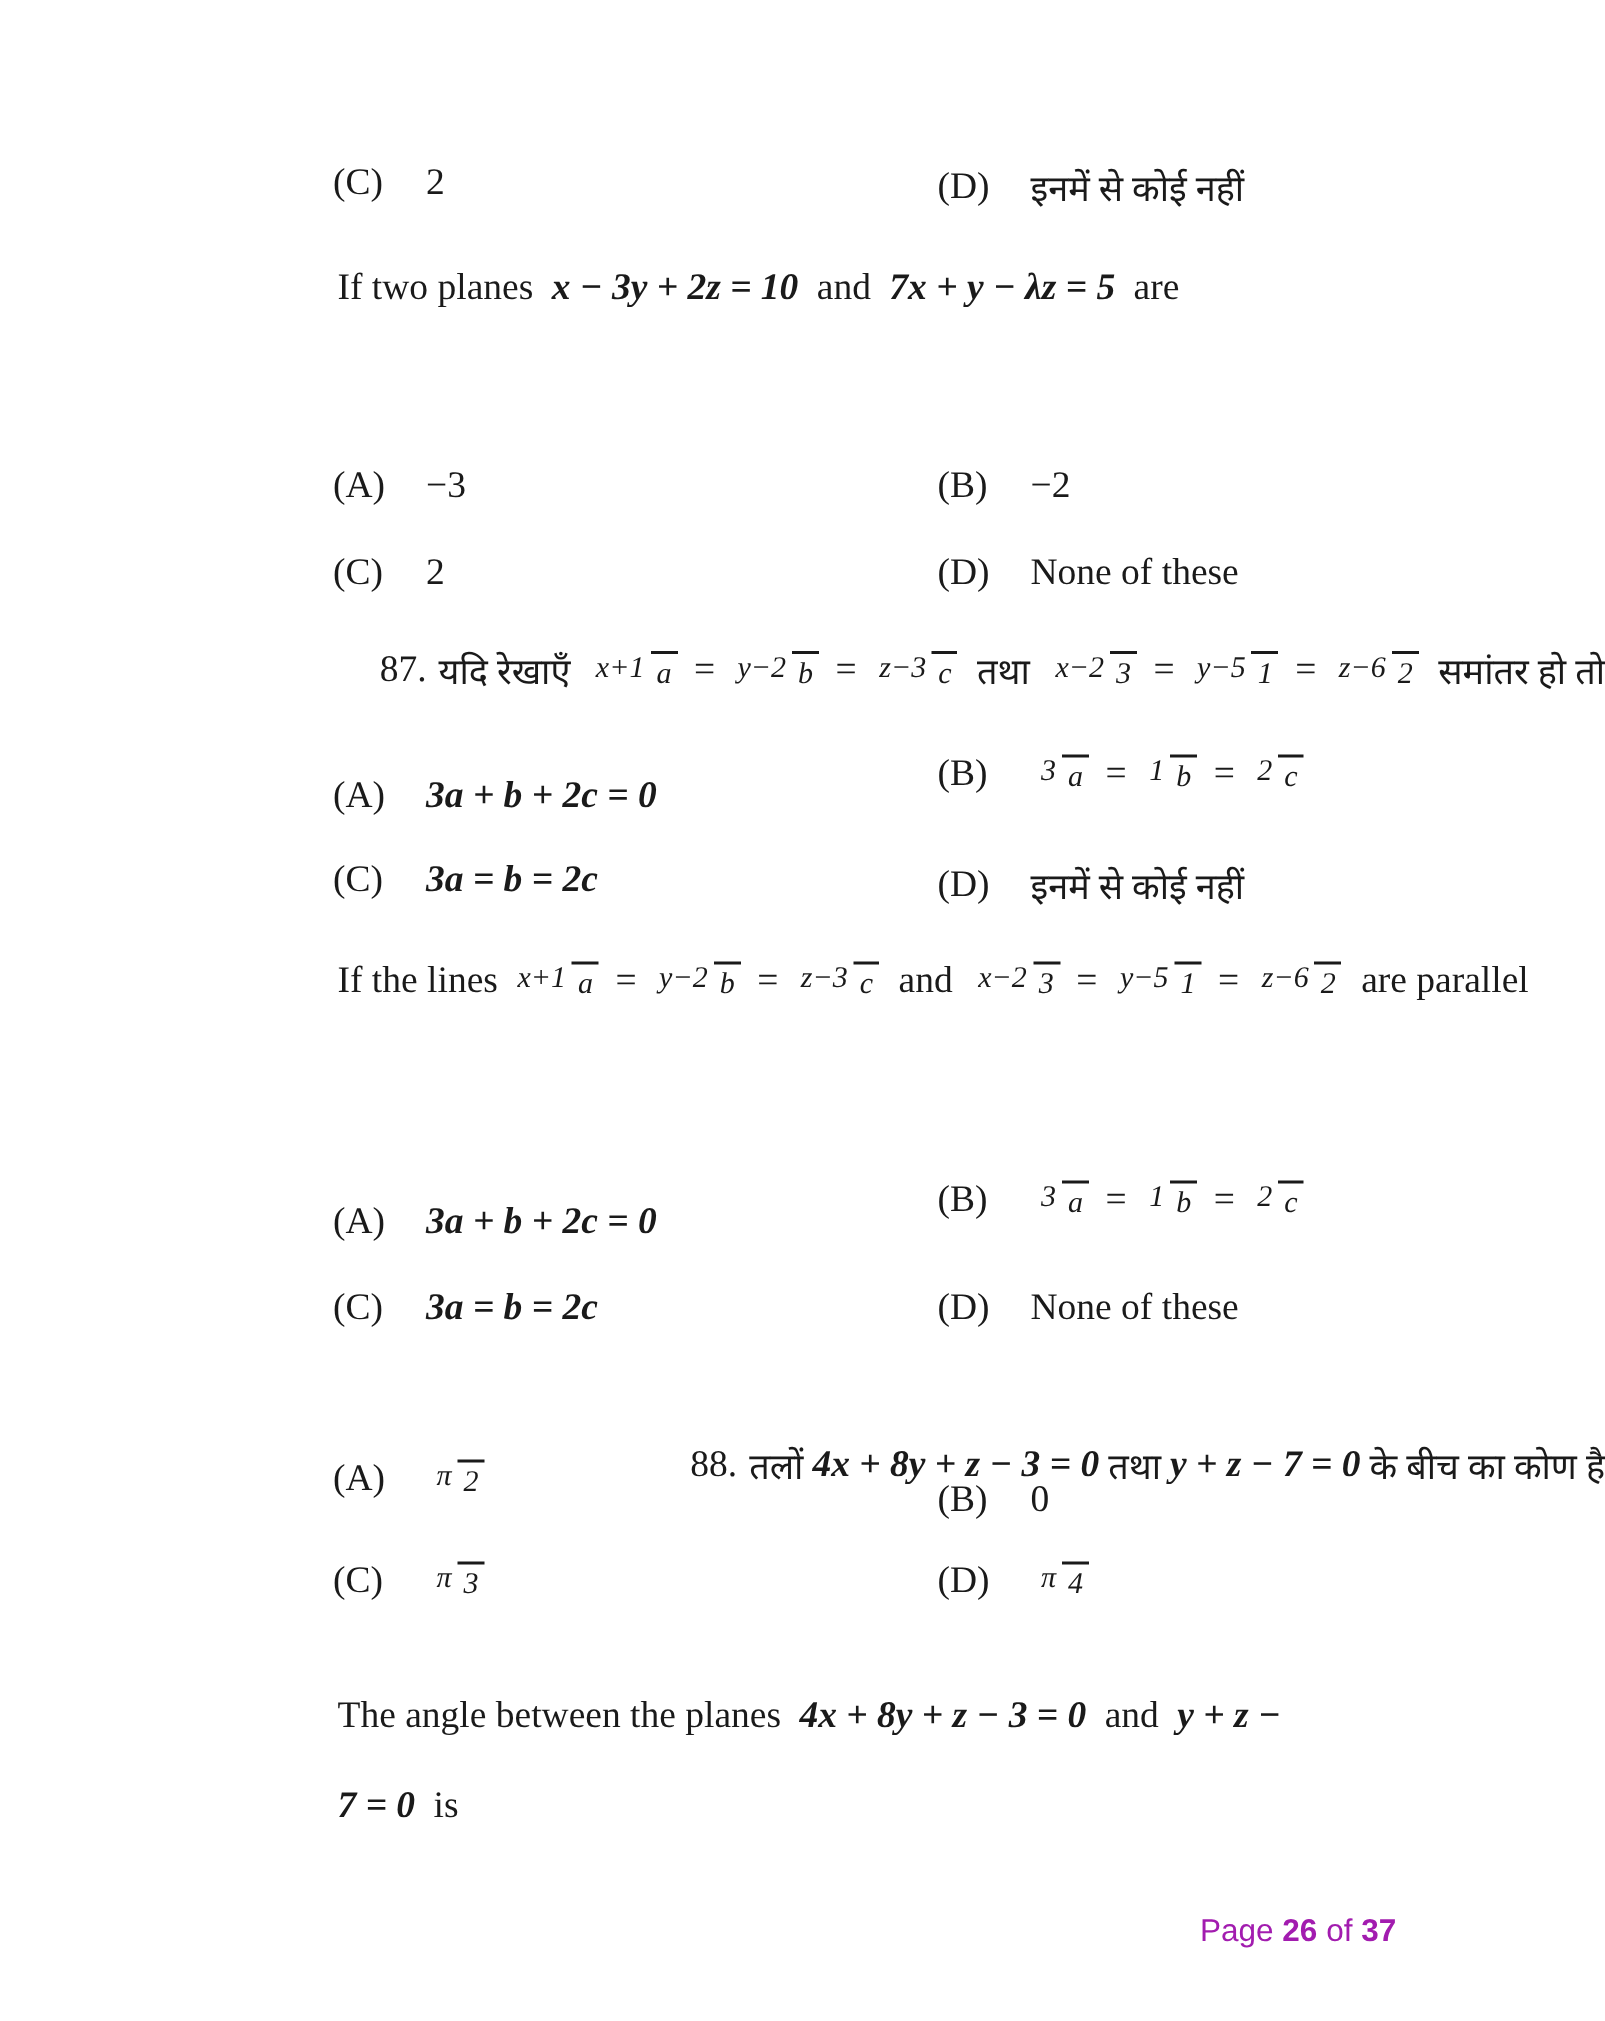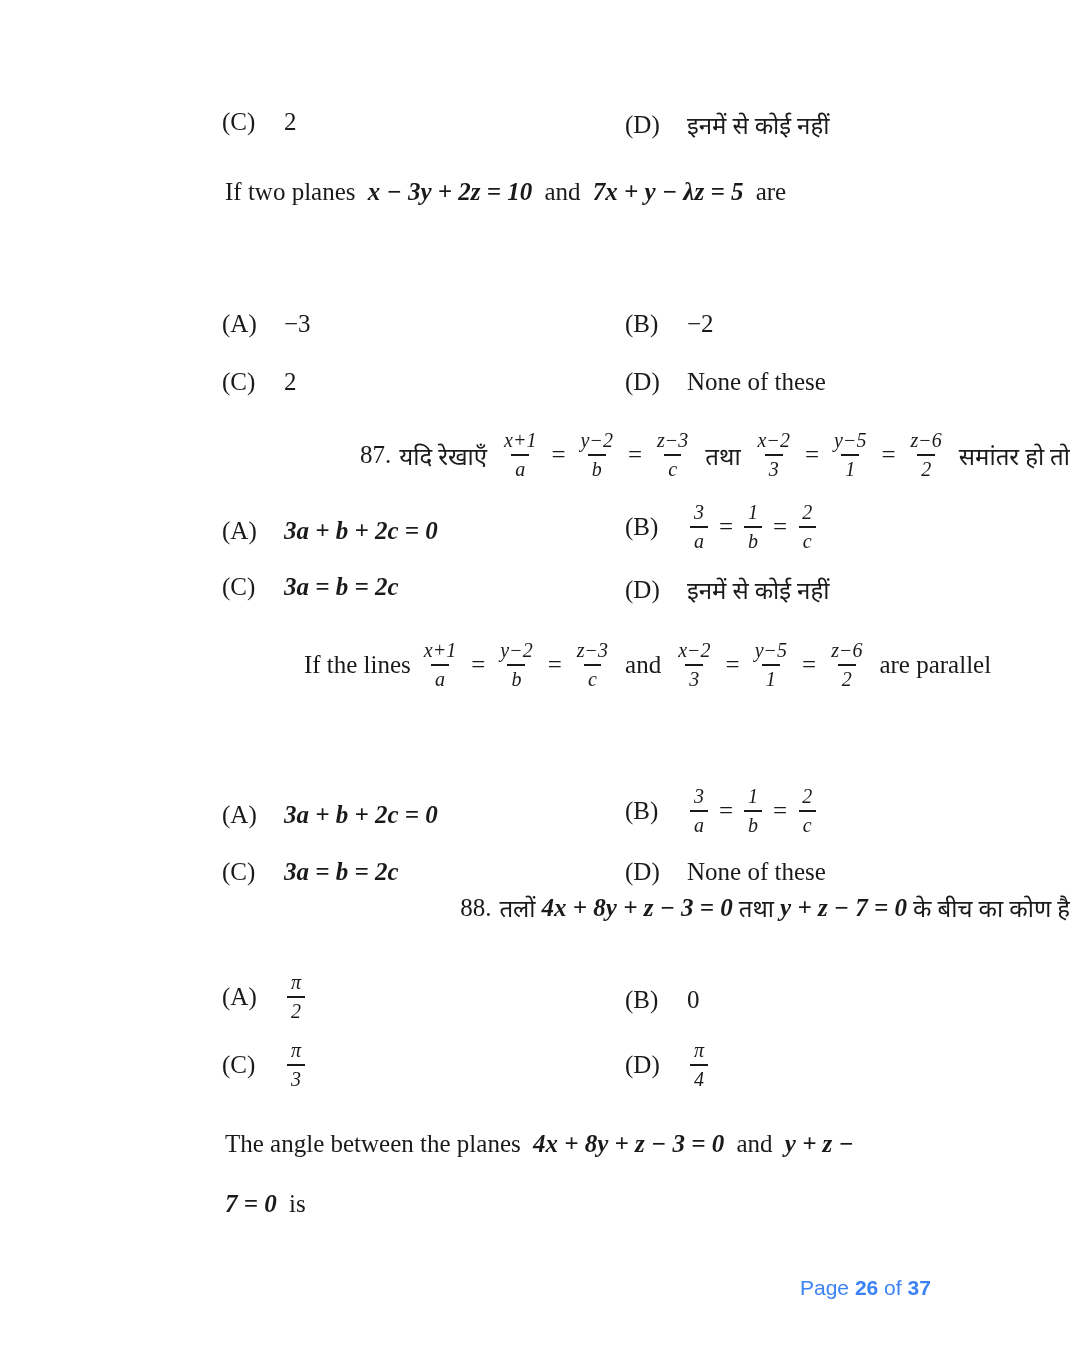--- a/index.html
+++ b/index.html
@@ -27,21 +27,20 @@
   .qline {
     display: flex;
     align-items: center;
     left: 186px;
     justify-content: flex-end;
   }
   .enfracline {
     display: flex;
     align-items: center;
     left: 225px;
-    justify-content: center;
   }
   .opt-cell {
     position: absolute;
     display: flex;
     align-items: center;
     white-space: nowrap;
   }
   .opt-cell.left  { left: 222px; }
   .opt-cell.right { left: 625px; }
   .opt-label {
@@ -51,42 +50,42 @@
   }
   .math { font-style: italic; font-weight: bold; }
   .upright { font-style: normal; }
   .hindi { font-size: 24px; }
   .qnum { margin-right: 8px; }
   .sp { margin: 0 6px 0 0; }
   .gap-l { margin-left: 10px; }
   .gap-r { margin-right: 10px; }
   .frac {
     display: inline-flex;
-    flex-direction: column;
+    flex-direction: row;
     align-items: center;
     vertical-align: middle;
     line-height: 1.05;
     font-size: 20px;
     font-style: italic;
     margin: 0 3px;
     text-align: center;
   }
   .frac .num { padding: 0 4px 3px 4px; }
   .frac .den { border-top: 2px solid #1a1a1a; padding: 3px 4px 0 4px; }
   .eq {
     margin: 0 8px;
     font-style: normal;
   }
   .footer {
     position: absolute;
     left: 800px;
     top: 1276px;
     font-family: "Liberation Sans", sans-serif;
     font-size: 21px;
-    color: #3b82f6;
+    color: #a21caf;
     white-space: nowrap;
   }
   .footer b { font-weight: 700; }
 </style>
 </head>
 <body>
 
 <div class="page">
 
   <div class="row" style="top:108px">
@@ -259,21 +258,21 @@
     <div class="opt-cell left">
       <span class="opt-label">(C)</span>
       <span class="math">3a = b = 2c</span>
     </div>
     <div class="opt-cell right">
       <span class="opt-label">(D)</span>
       <span>None of these</span>
     </div>
   </div>
 
-  <div class="row qline" style="top:891px">
+  <div class="row qline" style="top:960px">
     <span class="qnum">88.</span>
     <span class="hindi sp">तलों</span>
     <span class="math sp">4x + 8y + z − 3 = 0</span>
     <span class="hindi sp">तथा</span>
     <span class="math sp">y + z − 7 = 0</span>
     <span class="hindi">के बीच का कोण है</span>
   </div>
 
   <div class="row" style="top:972px">
     <div class="opt-cell left">

